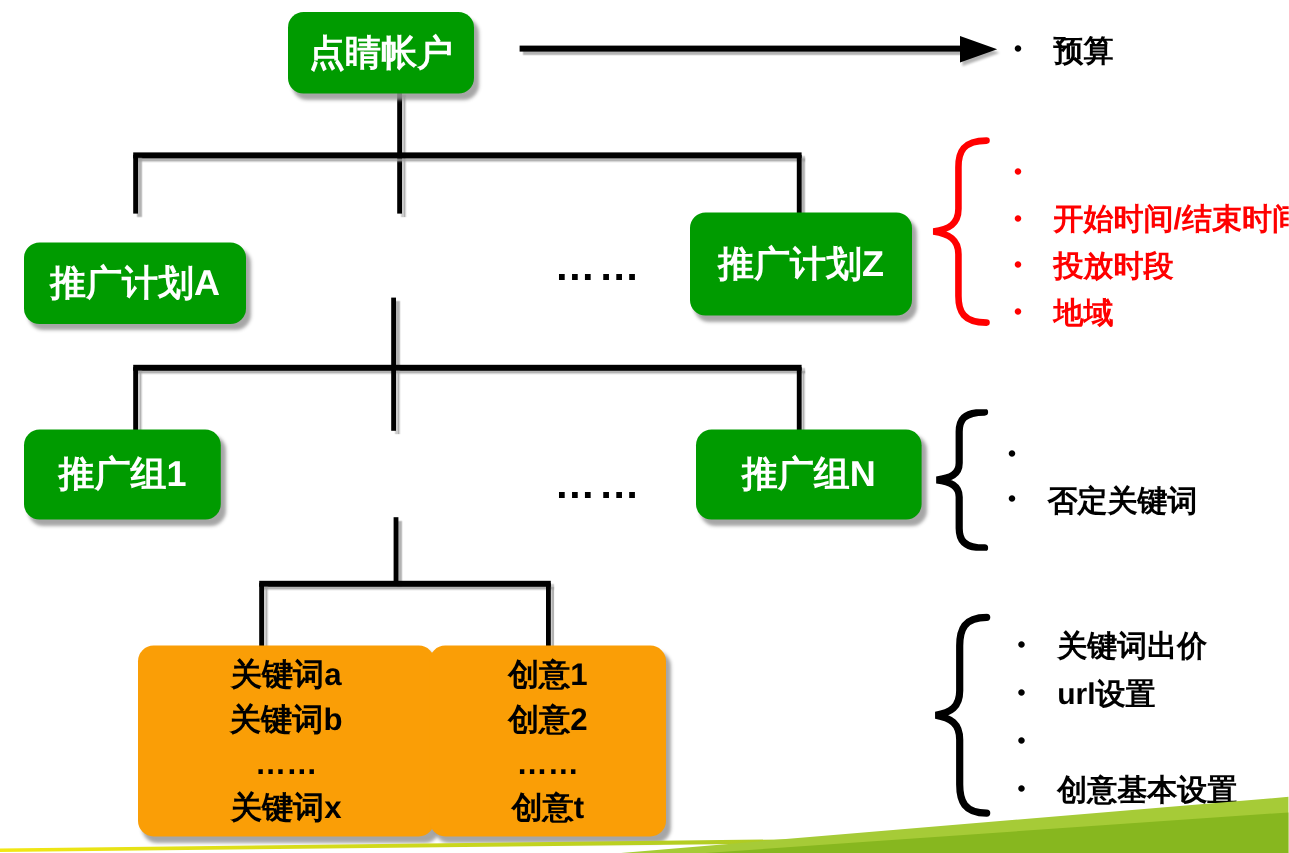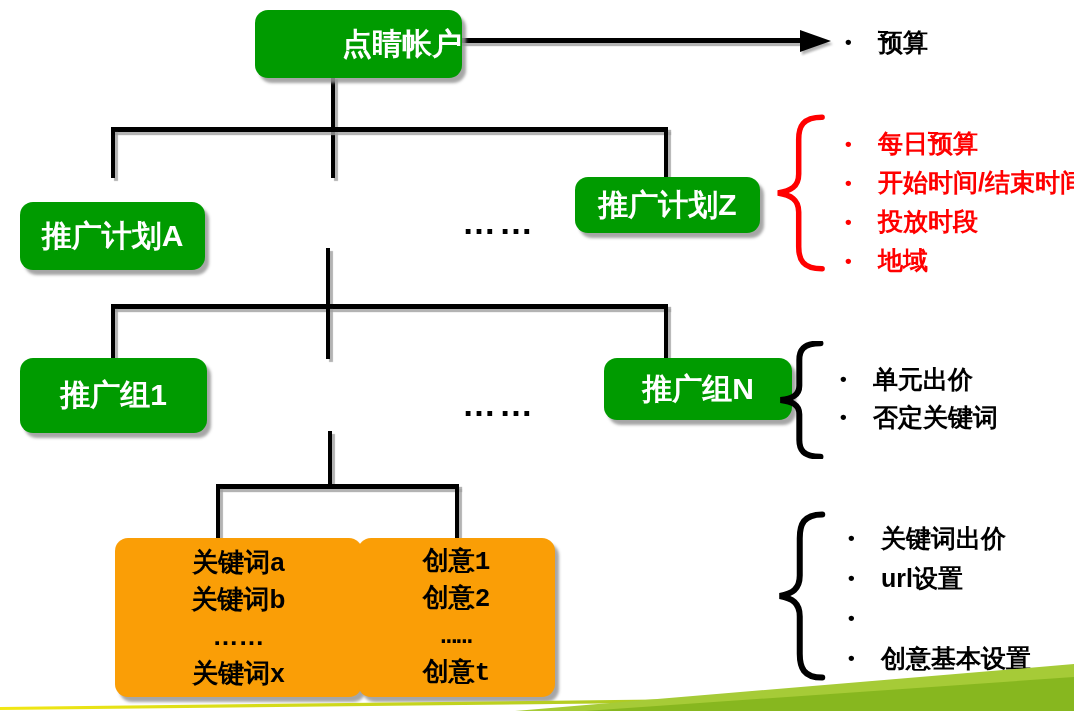--- a/index.html
+++ b/index.html
@@ -62,47 +62,47 @@
   <div class="line" style="left:664px;top:306px;width:4px;height:53px;"></div>
 
   <div class="line" style="left:328px;top:431px;width:4px;height:55px;"></div>
   <div class="line" style="left:216px;top:484px;width:243px;height:5px;"></div>
   <div class="line" style="left:216px;top:486px;width:4px;height:53px;"></div>
   <div class="line" style="left:455px;top:486px;width:4px;height:53px;"></div>
 
   <div class="line" style="left:433px;top:38px;width:369px;height:5px;"></div>
   <div class="arrow-head" style="left:800px;top:30px;"></div>
 
-  <div class="box green" style="left:255px;top:10px;width:207px;height:68px;justify-content:flex-end;">
+  <div class="box green" style="left:240px;top:10px;width:155px;height:68px;">
     <span>点睛帐户</span>
   </div>
 
   <div class="box green" style="left:20px;top:178px;width:185px;height:68px;margin-top:24px;">
     <span>推广计划A</span>
   </div>
   <div class="ellipsis" style="left:462px;top:203px;">……</div>
-  <div class="box green" style="left:575px;top:177px;width:185px;height:56px;">
+  <div class="box green" style="left:575px;top:177px;width:185px;height:86px;">
     <span>推广计划Z</span>
   </div>
 
-  <div class="box green" style="left:20px;top:358px;width:187px;height:75px;">
+  <div class="box green" style="left:20px;top:358px;width:164px;height:75px;">
     <span>推广组1</span>
   </div>
   <div class="ellipsis" style="left:462px;top:385px;">……</div>
-  <div class="box green" style="left:604px;top:358px;width:188px;height:62px;">
+  <div class="box green" style="left:580px;top:358px;width:188px;height:75px;">
     <span>推广组N</span>
   </div>
 
   <div class="box orange" style="left:115px;top:538px;width:247px;height:159px;">
     <div class="bline">关键词a</div>
     <div class="bline">关键词b</div>
     <div class="bline">……</div>
     <div class="bline">关键词x</div>
   </div>
-  <div class="box orange" style="left:358px;top:538px;width:197px;height:159px;font-family:Liberation Mono, monospace;">
+  <div class="box orange" style="left:358px;top:538px;width:197px;height:159px;">
     <div class="bline">创意1</div>
     <div class="bline">创意2</div>
     <div class="bline">……</div>
     <div class="bline">创意t</div>
   </div>
 
   <svg class="brace red" style="left:774px;top:114px;" width="52" height="158" viewBox="0 0 40 150" preserveAspectRatio="none">
     <path d="M37,3 C22,3 19,12 19,24 L19,57 C19,69 13,73 3,75 C13,77 19,81 19,93 L19,126 C19,138 22,147 37,147" fill="none" stroke="currentColor" stroke-width="5.5" vector-effect="non-scaling-stroke" stroke-linecap="round"></path>
   </svg>
   <svg class="brace black" style="left:777px;top:341px;" width="47" height="118" viewBox="0 0 40 150" preserveAspectRatio="none">
@@ -115,40 +115,38 @@
   <div class="blist black-list" id="budget-list" style="left:845px;top:25px;">
     <div class="li">
         <span class="dot">•</span>
         <span class="txt">预算</span>
       </div>
   </div>
 
   <div class="blist red-list" id="plan-list" style="left:845px;top:124px;">
     <div class="li">
         <span class="dot">•</span>
-        <span class="txt">每日预算</span>
       </div>
     <div class="li">
         <span class="dot">•</span>
         <span class="txt">开始时间/结束时间</span>
       </div>
     <div class="li">
         <span class="dot">•</span>
         <span class="txt">投放时段</span>
       </div>
     <div class="li">
         <span class="dot">•</span>
         <span class="txt">地域</span>
       </div>
   </div>
 
   <div class="blist black-list" id="group-list" style="left:840px;top:360px;">
     <div class="li">
         <span class="dot">•</span>
-        <span class="txt">单元出价</span>
       </div>
     <div class="li">
         <span class="dot">•</span>
         <span class="txt">否定关键词</span>
       </div>
   </div>
 
   <div class="blist black-list" id="keyword-list" style="left:848px;top:518px;">
     <div class="li">
         <span class="dot">•</span>

